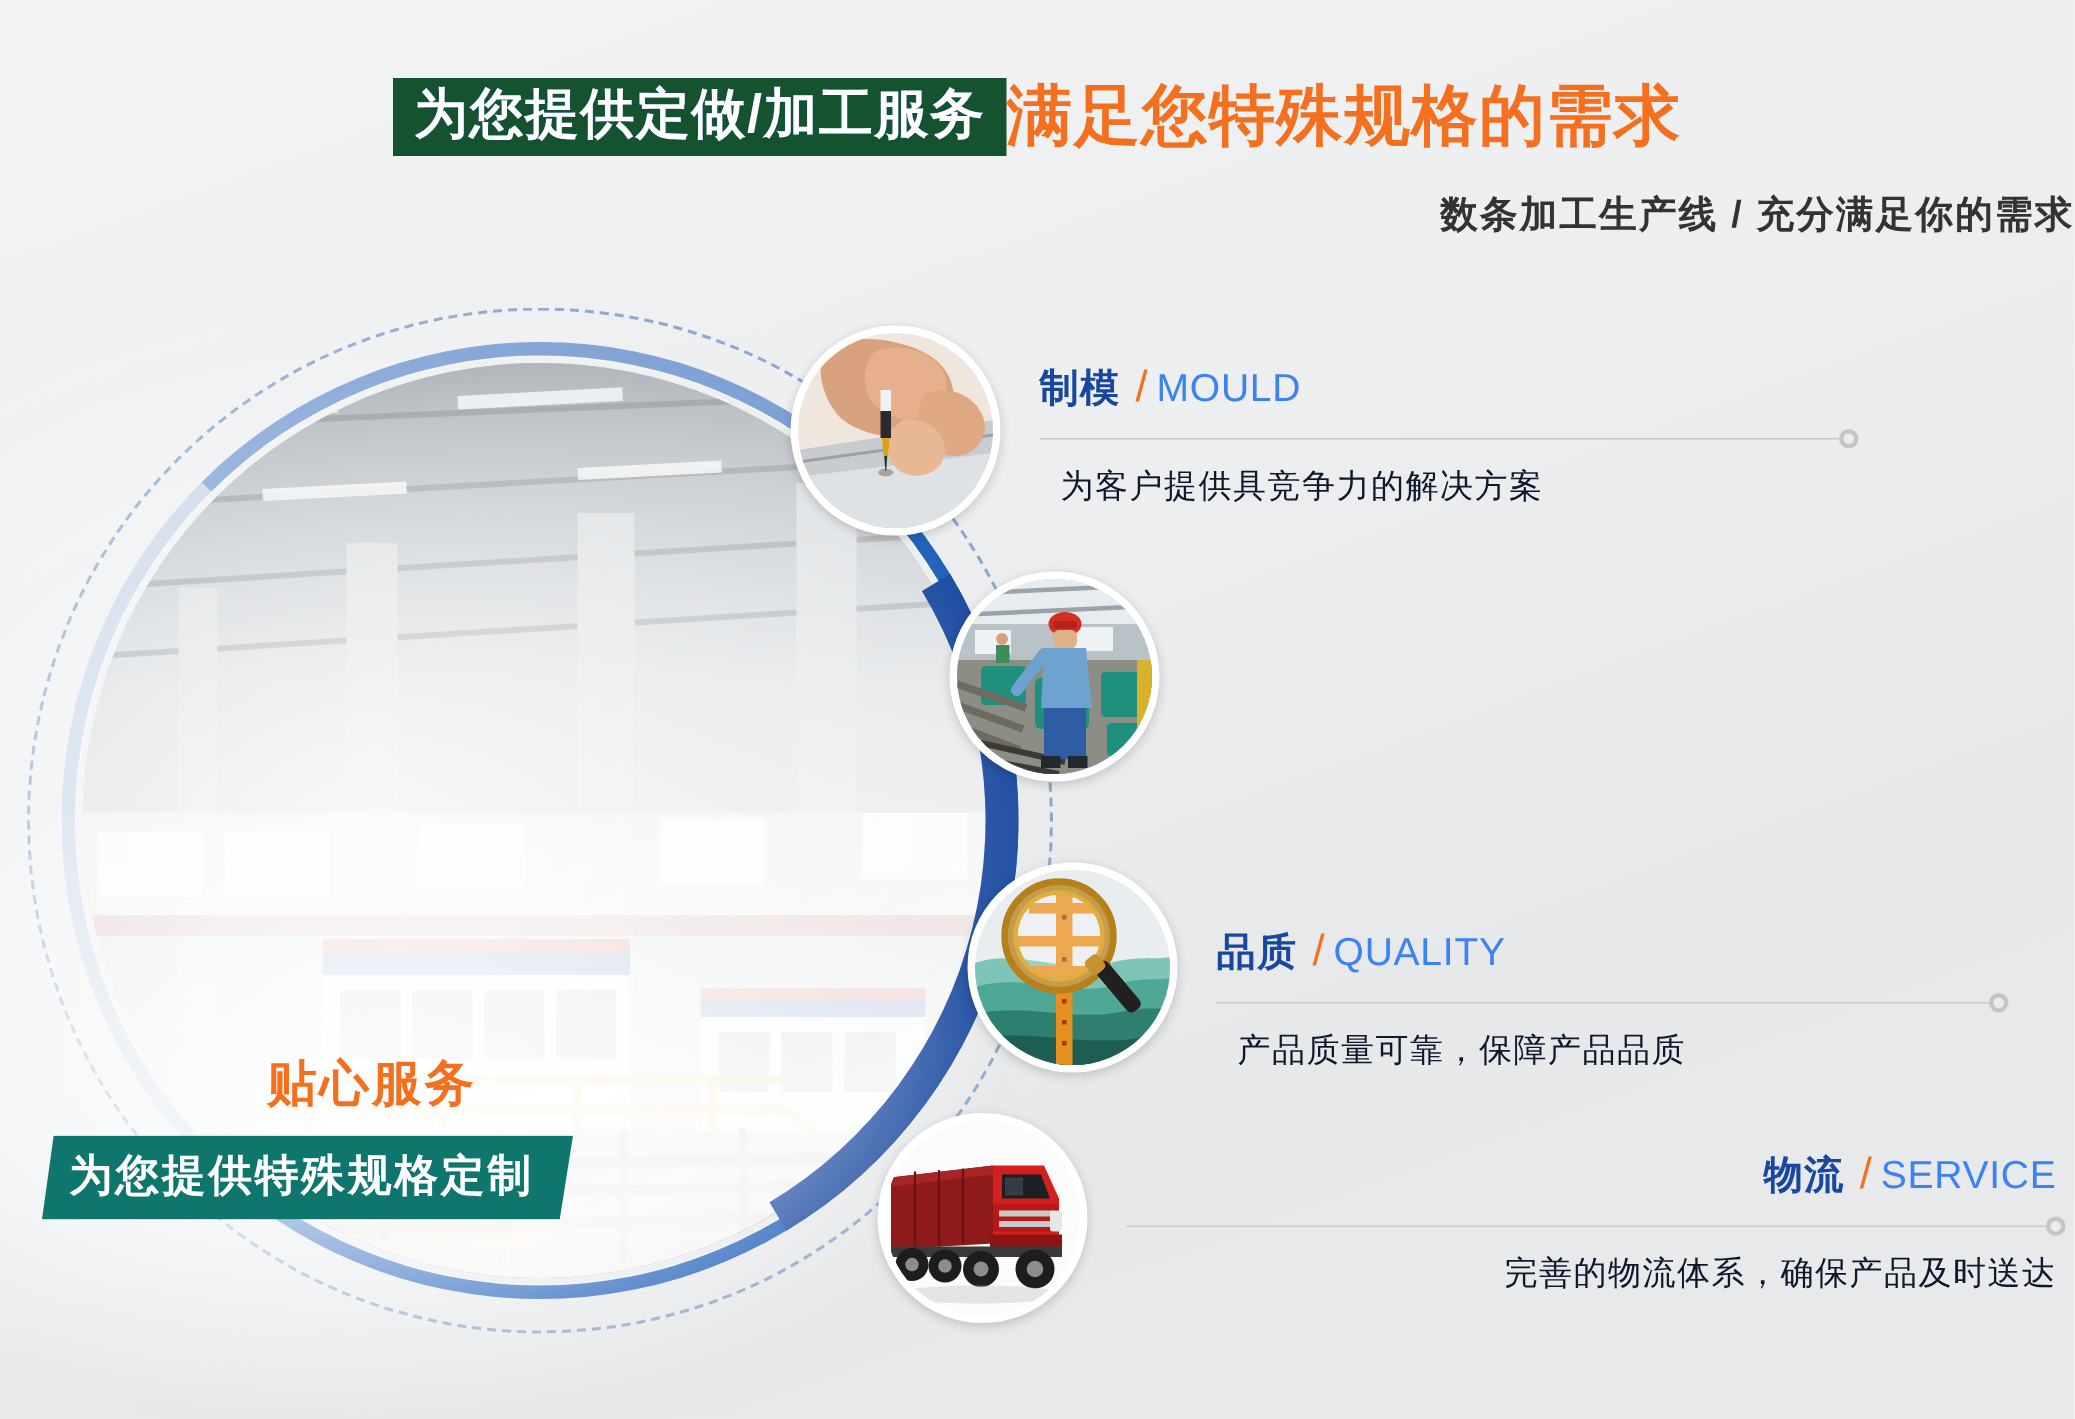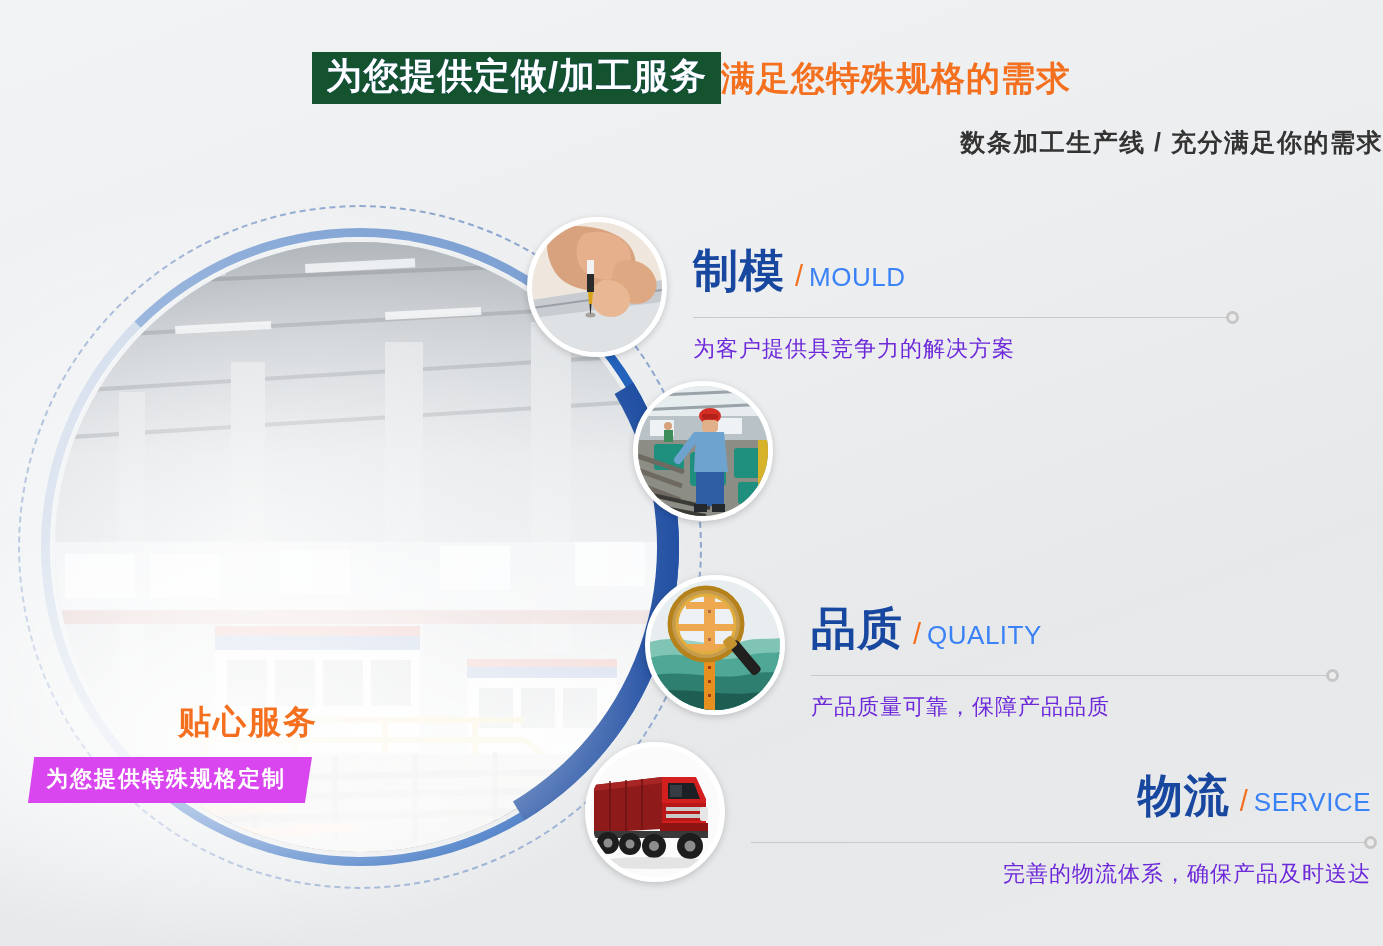--- a/index.html
+++ b/index.html
@@ -20,21 +20,21 @@
 
   
   .header{position:absolute;left:0;top:0;width:100%;z-index:30;}
   .title-row{display:flex;align-items:center;justify-content:center;margin-top:52px;}
   .title-badge{
     background:#14532d;color:#fff;font-size:36px;font-weight:700;letter-spacing:1px;
     padding:5px 14px 8px 14px;line-height:1.08;
     text-shadow:0 0 1px #17479e;
   }
   .title-accent{
-    color:#f4701f;font-size:34px;font-weight:700;line-height:1;
+    color:#f4701f;font-size:44px;font-weight:700;line-height:1;
     margin-left:0;letter-spacing:1px;
   }
   .subtitle{
     text-align:right;margin-top:22px;color:#333;font-size:25px;font-weight:700;letter-spacing:1.5px;
   }
 
   
   .circle-wrap{position:absolute;left:18px;top:205px;width:684px;height:684px;z-index:4;}
   .ring-dashed{
     position:absolute;left:0;top:0;width:684px;height:684px;border-radius:50%;
@@ -58,46 +58,46 @@
   }
   .photo svg{display:block;width:610px;height:610px;}
 
   
   .caption-block{position:absolute;left:28px;top:700px;width:430px;z-index:20;}
   .caption-orange{
     color:#f4701f;font-size:33px;font-weight:700;letter-spacing:2px;
     margin-left:150px;text-shadow:0 1px 2px rgba(255,255,255,.8);
   }
   .caption-banner{
-    margin-top:12px;background:#d946ef;color:#fff;font-size:22px;font-weight:700;
+    margin-top:12px;background:#0f766e;color:#fff;font-size:29px;font-weight:700;
     letter-spacing:2px;padding:7px 26px 9px 18px;display:inline-block;
     clip-path:polygon(2.2% 0,100% 0,97.5% 100%,0 100%);
     box-shadow:0 2px 4px rgba(0,0,0,.18);
   }
 
   
   .features{position:absolute;left:0;top:0;width:100%;height:100%;z-index:25;}
   .feature{position:absolute;display:flex;align-items:flex-start;}
   .thumb{
     width:140px;height:140px;border-radius:50%;flex:0 0 140px;
     border:5px solid #fff;overflow:hidden;background:#fff;
     box-shadow:0 2px 7px rgba(0,0,0,.18);
   }
   .thumb svg{display:block;width:130px;height:130px;}
   .fbody{margin-left:26px;padding-top:24px;}
   .fhead{font-size:0;white-space:nowrap;}
-  .fcn{font-size:45px;font-weight:700;color:#17479e;letter-spacing:1px;}
+  .fcn{font-size:26px;font-weight:700;color:#17479e;letter-spacing:1px;}
   .fslash{font-size:29px;color:#f4701f;margin:0 6px 0 10px;font-weight:400;}
   .fen{font-size:26px;color:#3b82f6;letter-spacing:.5px;font-weight:400;}
   .rule{position:relative;height:1px;background:#c9c9c9;margin-top:16px;}
   .rule .dot{
     position:absolute;right:-6px;top:-6px;width:13px;height:13px;border-radius:50%;
     background:#ececec;border:3px solid #c6c6c6;
   }
-  .fdesc{margin-top:16px;font-size:22px;color:#6d28d9;letter-spacing:1px;white-space:nowrap;}
+  .fdesc{margin-top:16px;font-size:22px;color:#0f172a;letter-spacing:1px;white-space:nowrap;margin-left:14px;}
 </style>
 </head>
 <body>
 
 <div class="header">
   <div class="title-row">
     <span class="title-badge">为您提供定做/加工服务</span>
     <span class="title-accent">满足您特殊规格的需求</span>
   </div>
   <div class="subtitle">数条加工生产线 / 充分满足你的需求</div>
@@ -307,21 +307,21 @@
         <path d="M58 50 L40 74" stroke="#6fa3cf" stroke-width="8" stroke-linecap="round"></path>
 
         <circle cx="30" cy="40" r="4" fill="#d6a27c"></circle>
         <rect x="26" y="44" width="9" height="12" fill="#3c8d57"></rect>
 
         <rect x="120" y="54" width="10" height="76" fill="#d6b32b"></rect>
       </svg>
     </div>
   </div>
 
-  <div class="feature" style="left:645px;top:575px;">
+  <div class="feature" style="left:645px;top:575px;align-items:flex-end;">
     <div class="thumb">
       <svg viewBox="0 0 130 130" xmlns="http://www.w3.org/2000/svg" aria-hidden="true">
         <rect width="130" height="130" fill="#e8eef0"></rect>
         <path d="M0 62 C30 52 60 70 90 62 C108 57 120 60 130 58 L130 130 L0 130 Z" fill="#7fc4b4"></path>
         <path d="M0 78 C34 68 62 86 96 76 C112 71 122 74 130 72 L130 130 L0 130 Z" fill="#4fa896"></path>
         <path d="M0 96 C36 88 66 102 100 94 C114 91 124 93 130 92 L130 130 L0 130 Z" fill="#2f7f70"></path>
         <path d="M0 112 C40 106 72 118 110 112 L130 110 L130 130 L0 130 Z" fill="#1e5d52"></path>
 
         <rect x="54" y="14" width="11" height="116" fill="#e8901f"></rect>
         <g fill="#9c3f12">

